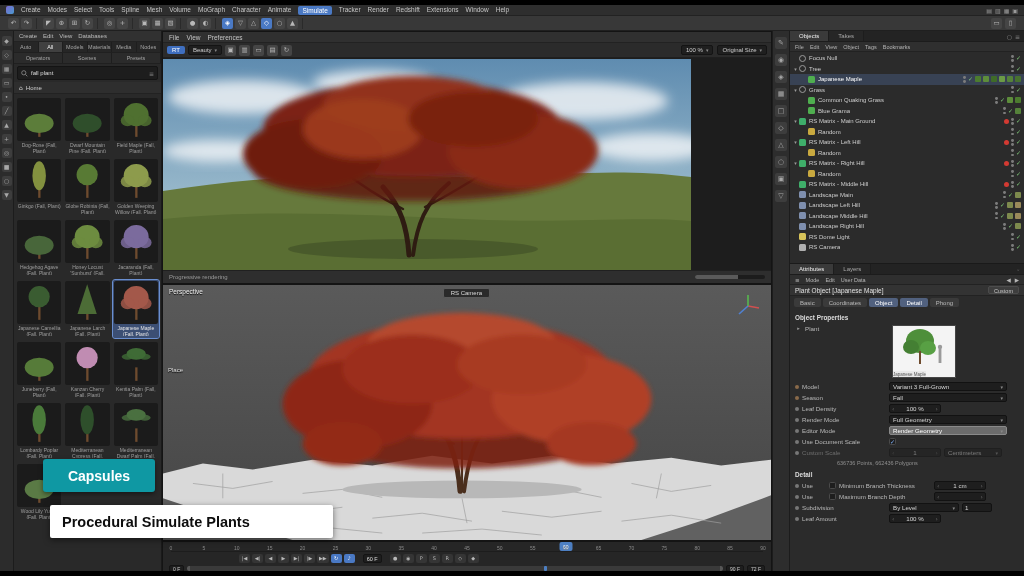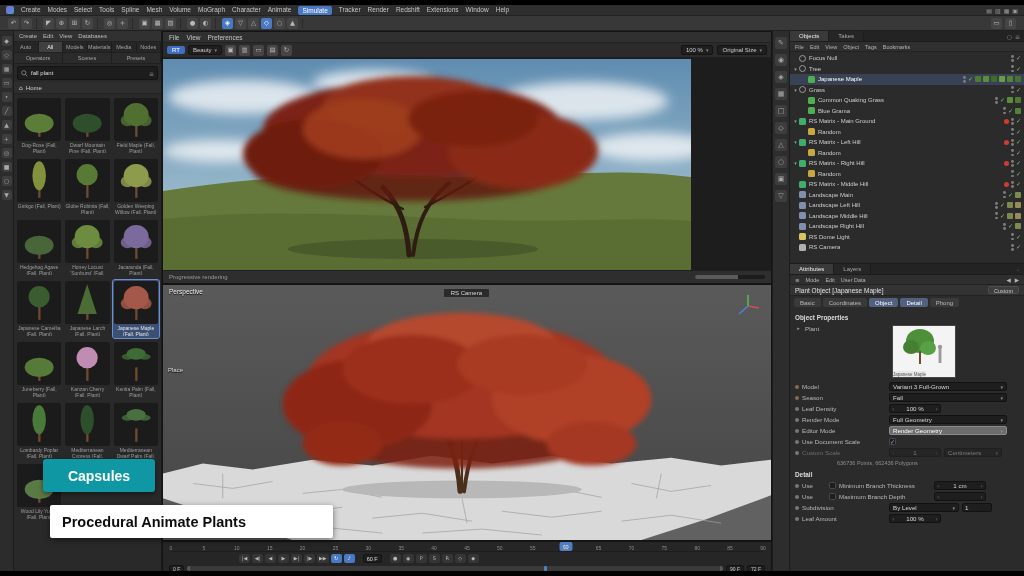--- a/index.html
+++ b/index.html
@@ -1049,17 +1049,17 @@
       </span>
       <span class="range-box">90 F</span>
       <span class="range-box">72 F</span>
     </div>
   </div>
 
   <div id="capsules-box">
       <span>Capsules</span>
     </div>
   <div id="title-card">
-      <span>Procedural Animate Plants</span>
+      <span>Procedural Simulate Plants</span>
     </div>
 
   <div id="bar-bottom"></div>
 </div>
 
 </body></html>

